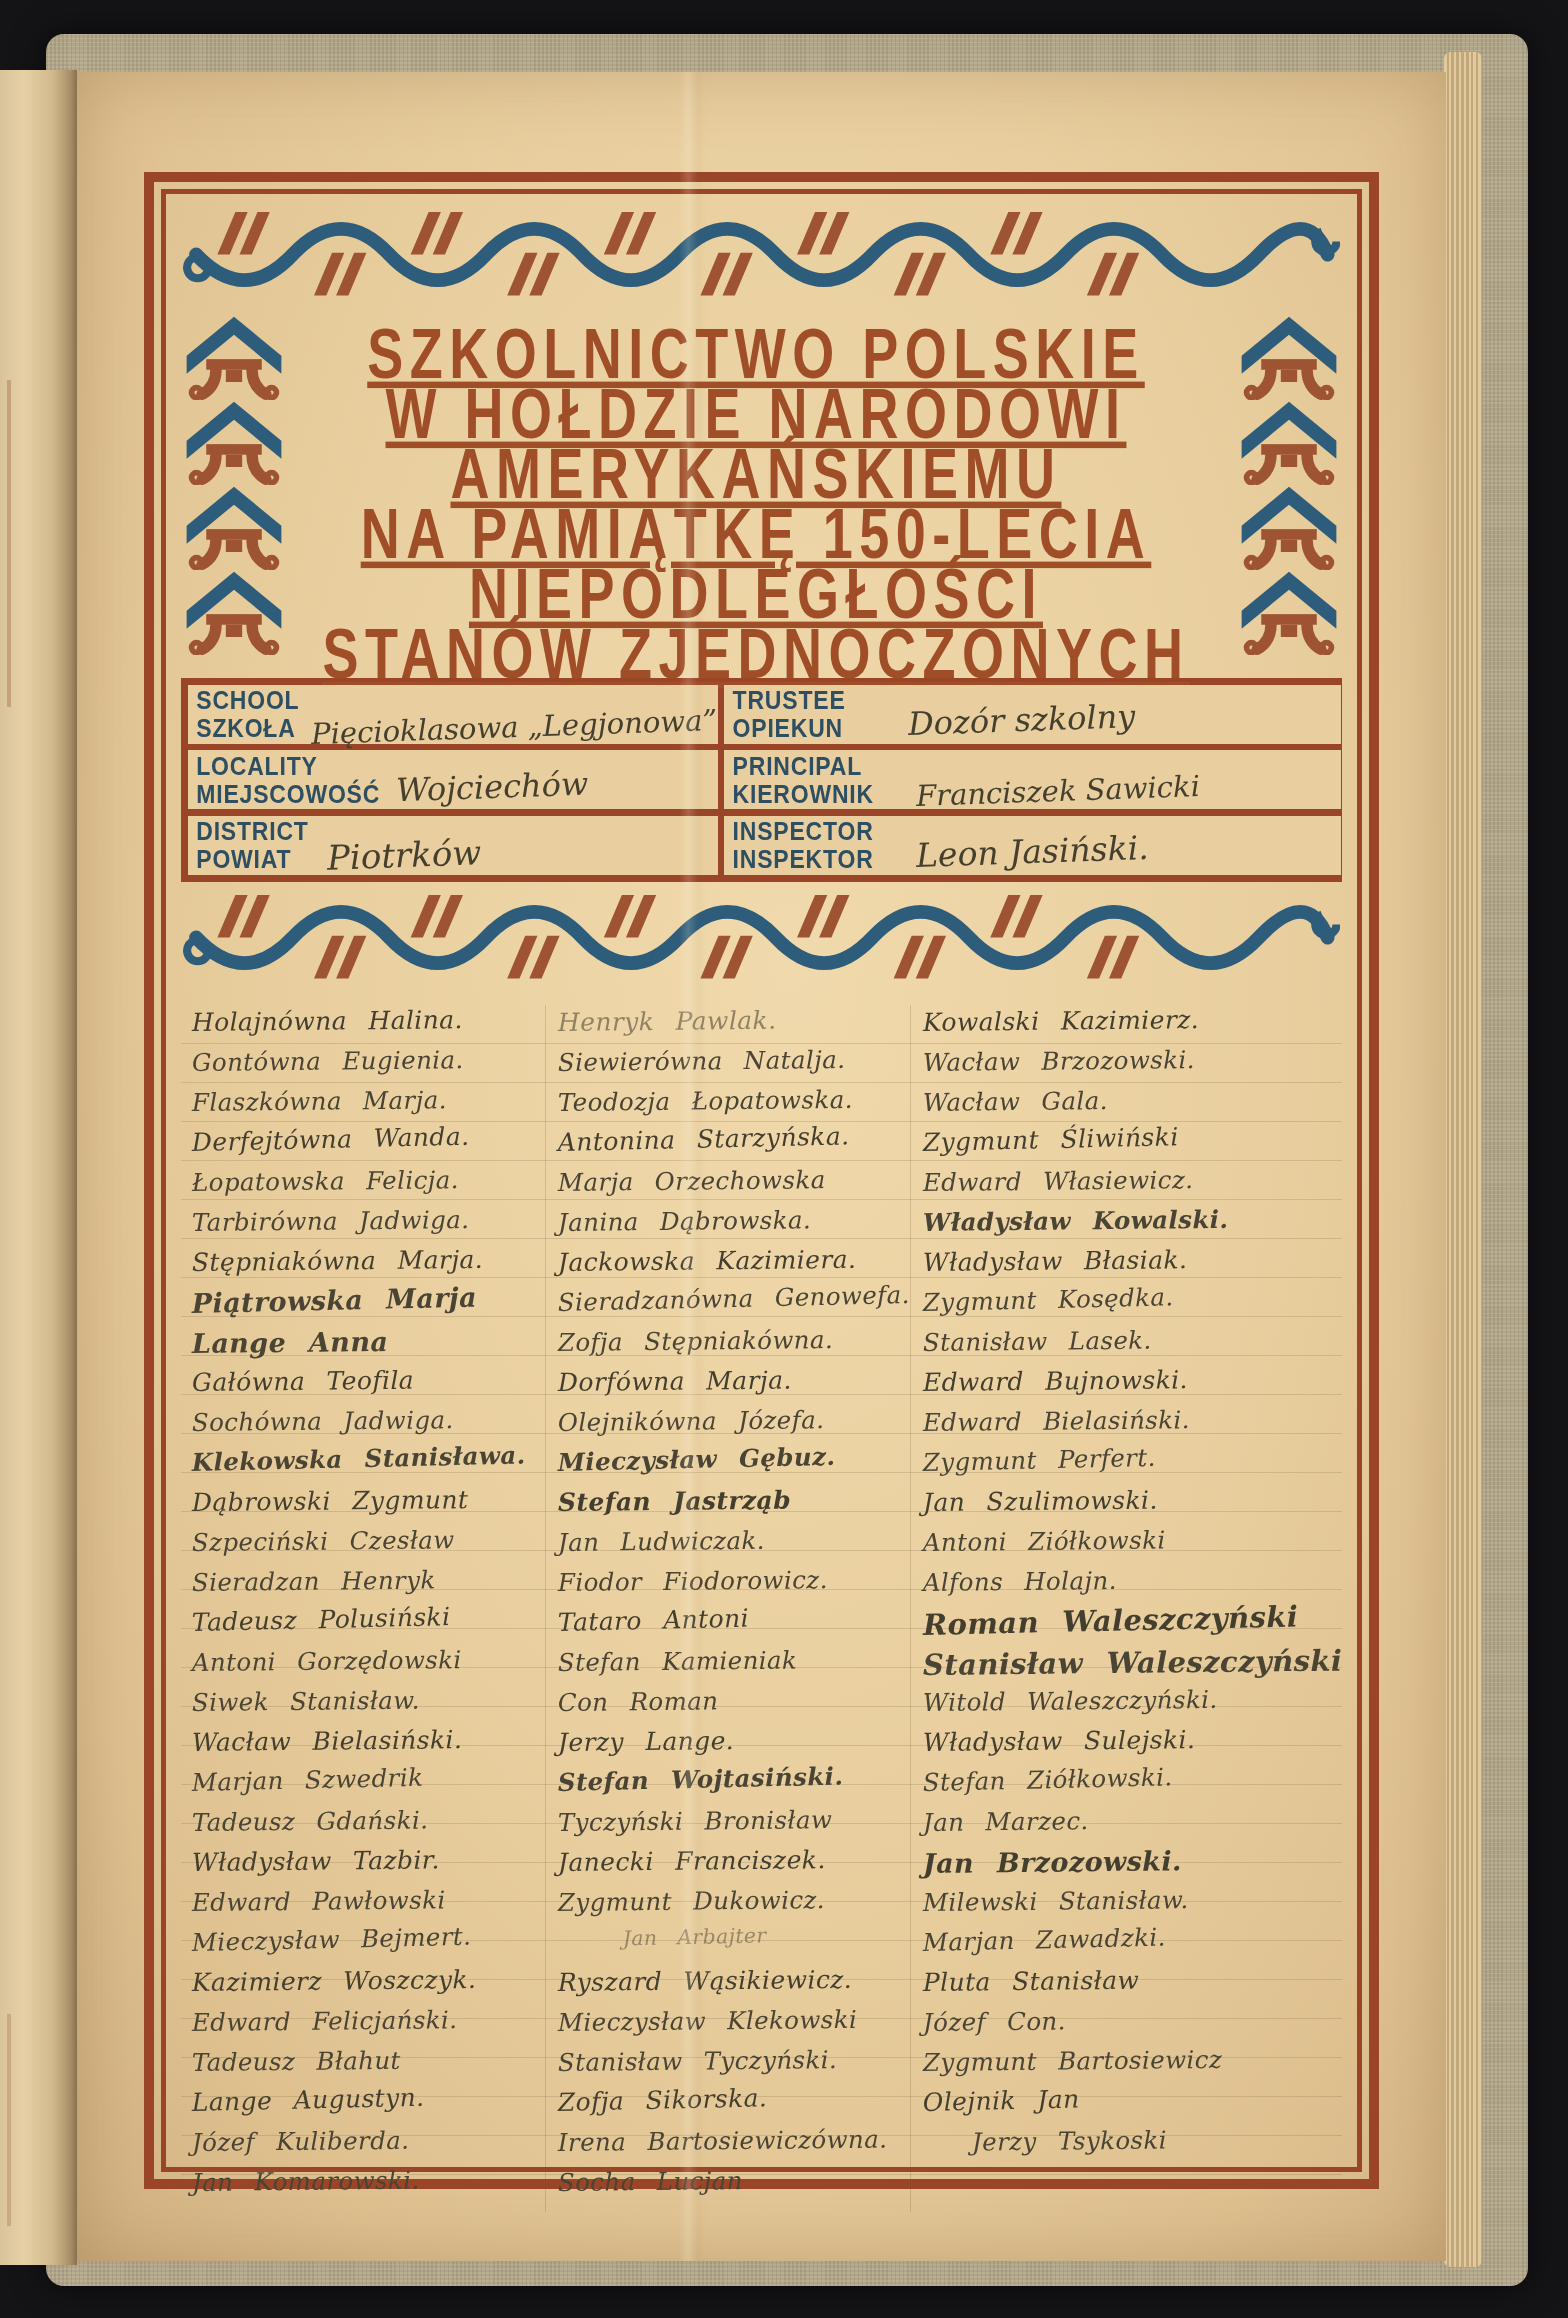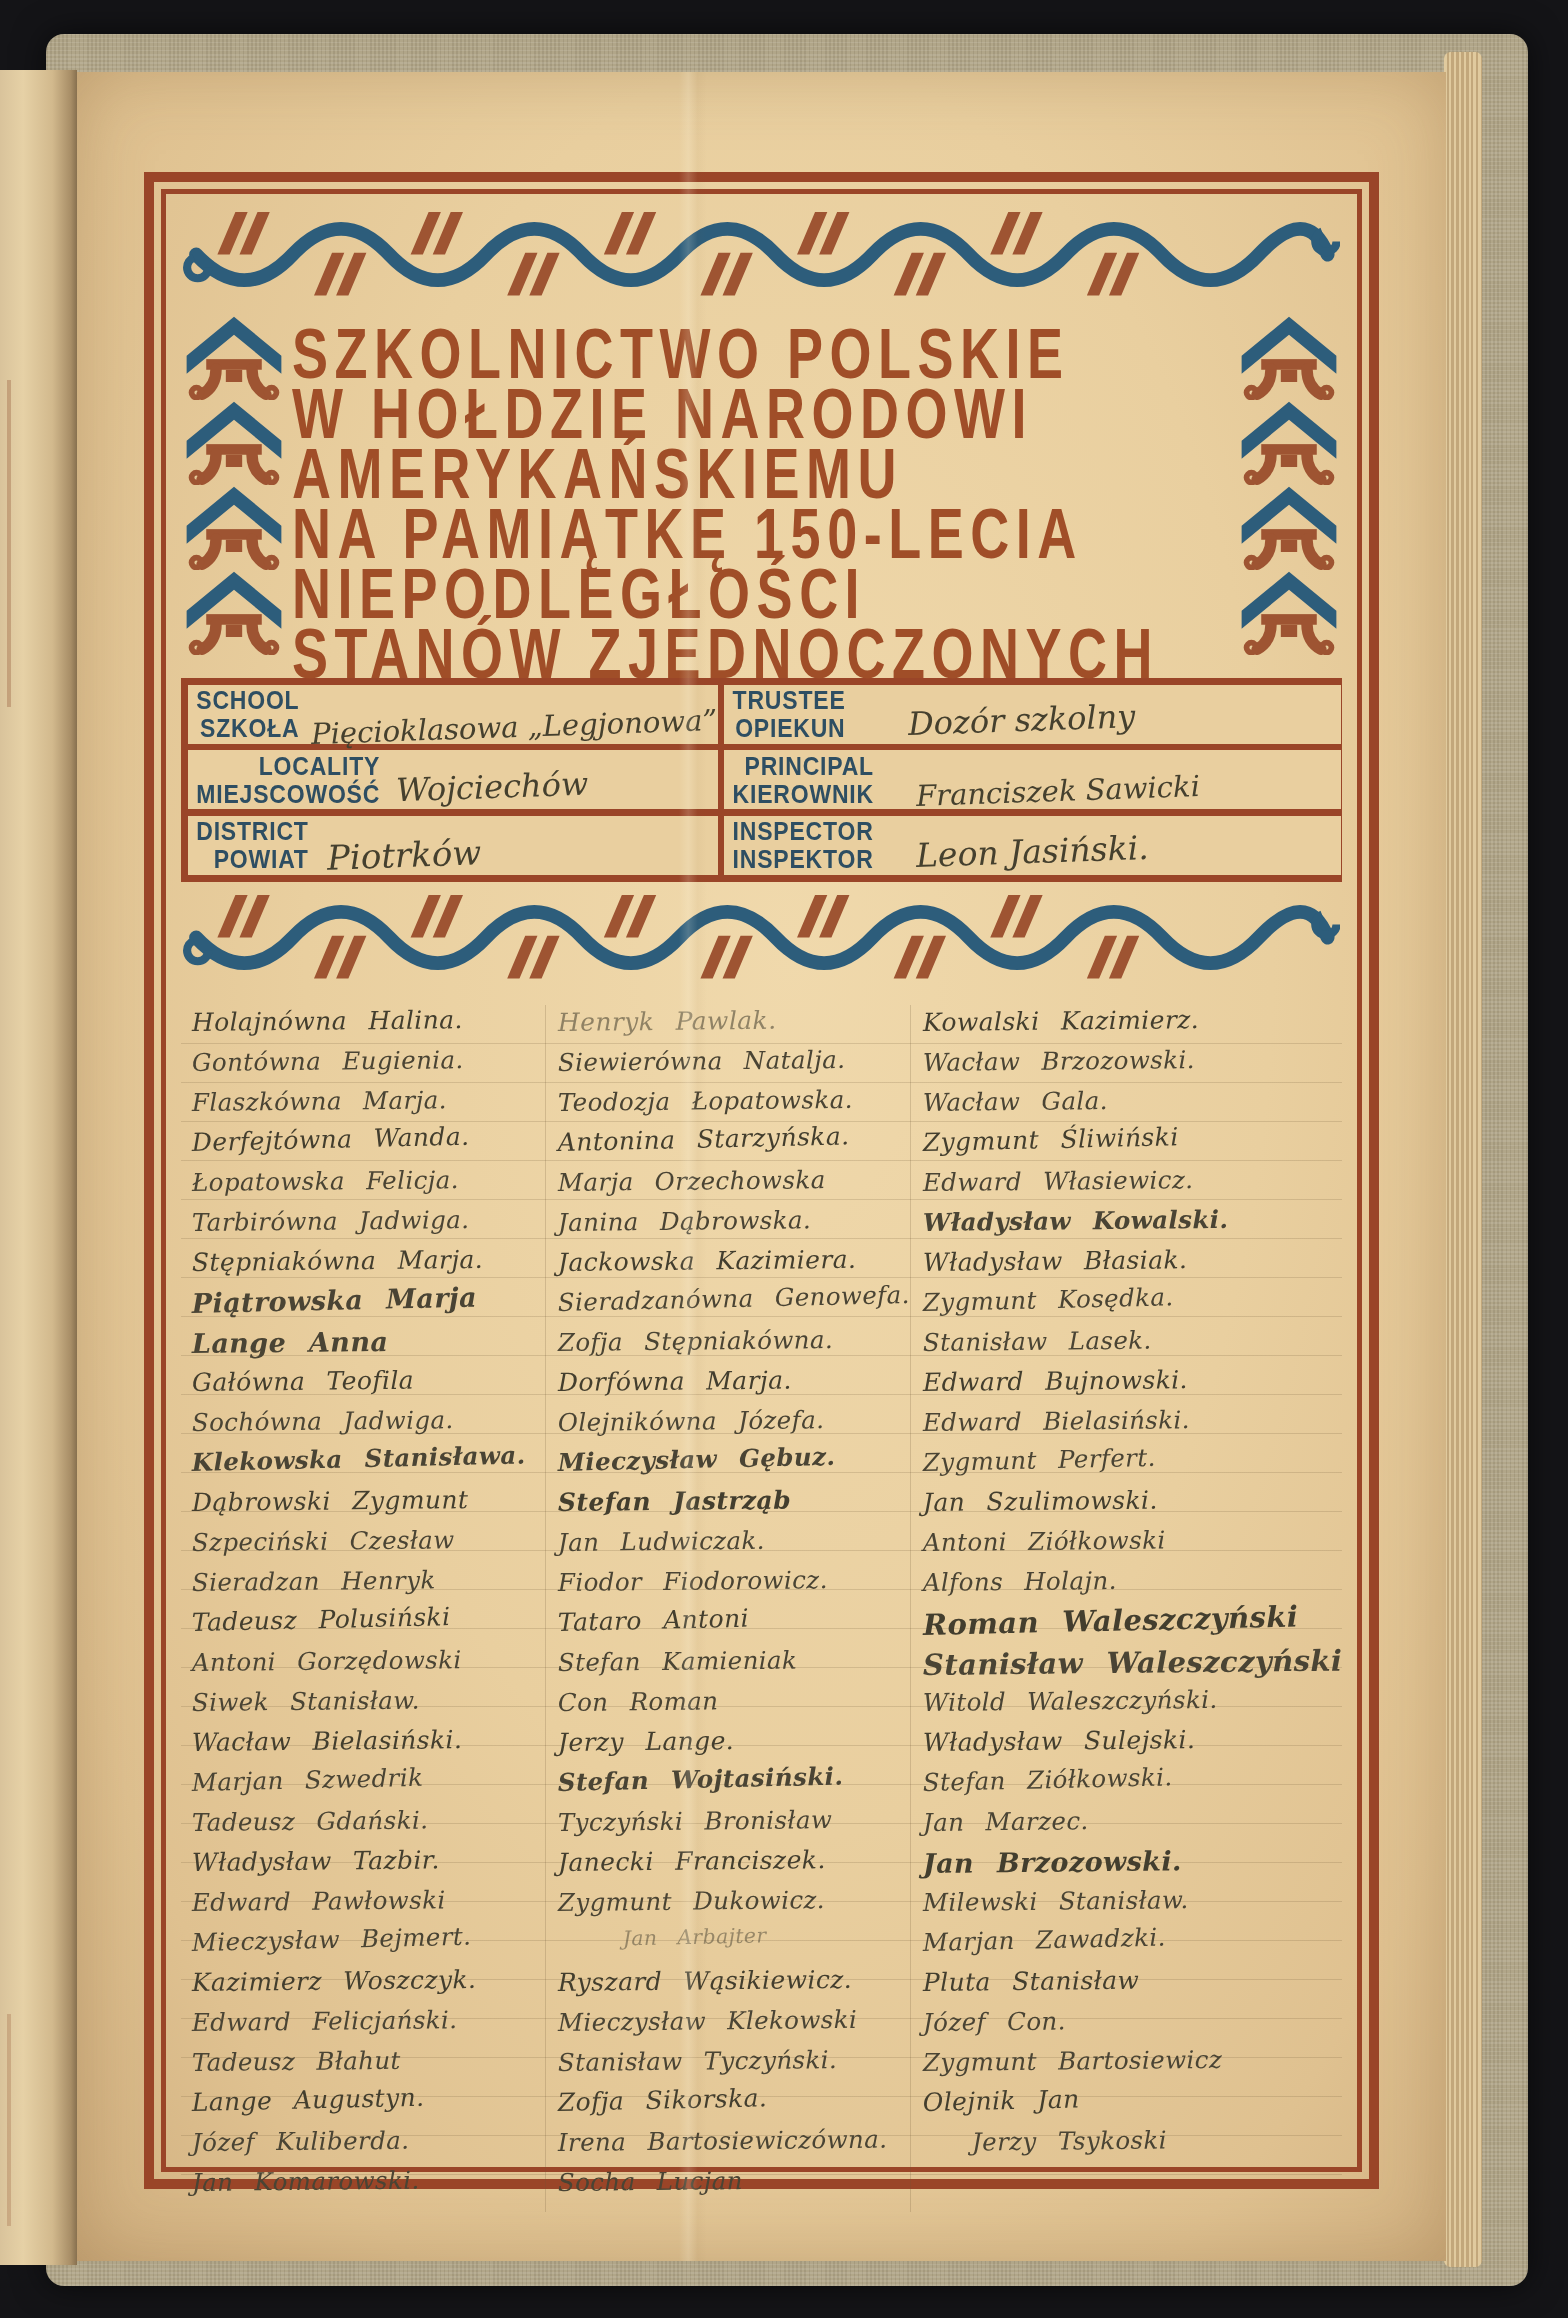--- a/index.html
+++ b/index.html
@@ -35,27 +35,27 @@
   .frame-inner{position:absolute;inset:7.4px;border:5.7px solid var(--frame,#9a4528);box-sizing:border-box;
         padding:4.9px 14.7px;}
   
   .band{height:95px;margin:8.2px 1.6px 0;}
   .band svg{display:block;width:100%;height:100%;}
   
   .title-wrap{position:relative;height:359px;margin-top:11.4px;}
   .orn-col{position:absolute;top:1.6px;width:100px;display:flex;flex-direction:column;align-items:center;}
   .orn-col.left{left:3.3px;}
   .orn-col.right{right:3.3px;}
-  .title-lines{position:absolute;left:111px;right:122px;top:0;color:var(--title,#a04e28);}
+  .title-lines{position:absolute;left:111px;right:122px;top:0;text-align:center;color:var(--title,#a04e28);text-decoration:underline;}
   .tl{font-weight:bold;font-size:54px;letter-spacing:6.5px;line-height:60px;white-space:nowrap;
       transform:scaleY(1.30);transform-origin:center top;}
   
   .form{display:grid;grid-template-columns:46.2% 53.8%;grid-auto-rows:59px;gap:6.5px;
         background:var(--frame,#9a4528);border:7.4px solid var(--frame,#9a4528);margin-top:4.9px;}
-  .cell{position:relative;background:#e9cf9f;text-align:right;}
+  .cell{position:relative;background:#e9cf9f;}
   .lbl{position:absolute;left:8.2px;top:2.5px;color:var(--label,#2e4e62);font-weight:bold;
        font-size:23px;line-height:25px;letter-spacing:0.8px;transform:scaleY(1.12);transform-origin:left top;}
   .lbl span{display:block;white-space:nowrap;}
   .hw{font-family:"DejaVu Serif",serif;font-style:italic;color:var(--ink,#45402e);}
   .val{position:absolute;bottom:1.6px;font-size:32px;white-space:nowrap;transform:rotate(-2deg);}
   .c-school .val{left:123px;bottom:0px;font-size:29px;}
   .c-trustee .val{left:184px;bottom:4.9px;}
   .c-locality .val{left:208px;bottom:3.3px;}
   .c-principal .val{left:192px;bottom:1.6px;font-size:29px;}
   .c-district .val{left:139px;bottom:0px;font-size:34px;}

